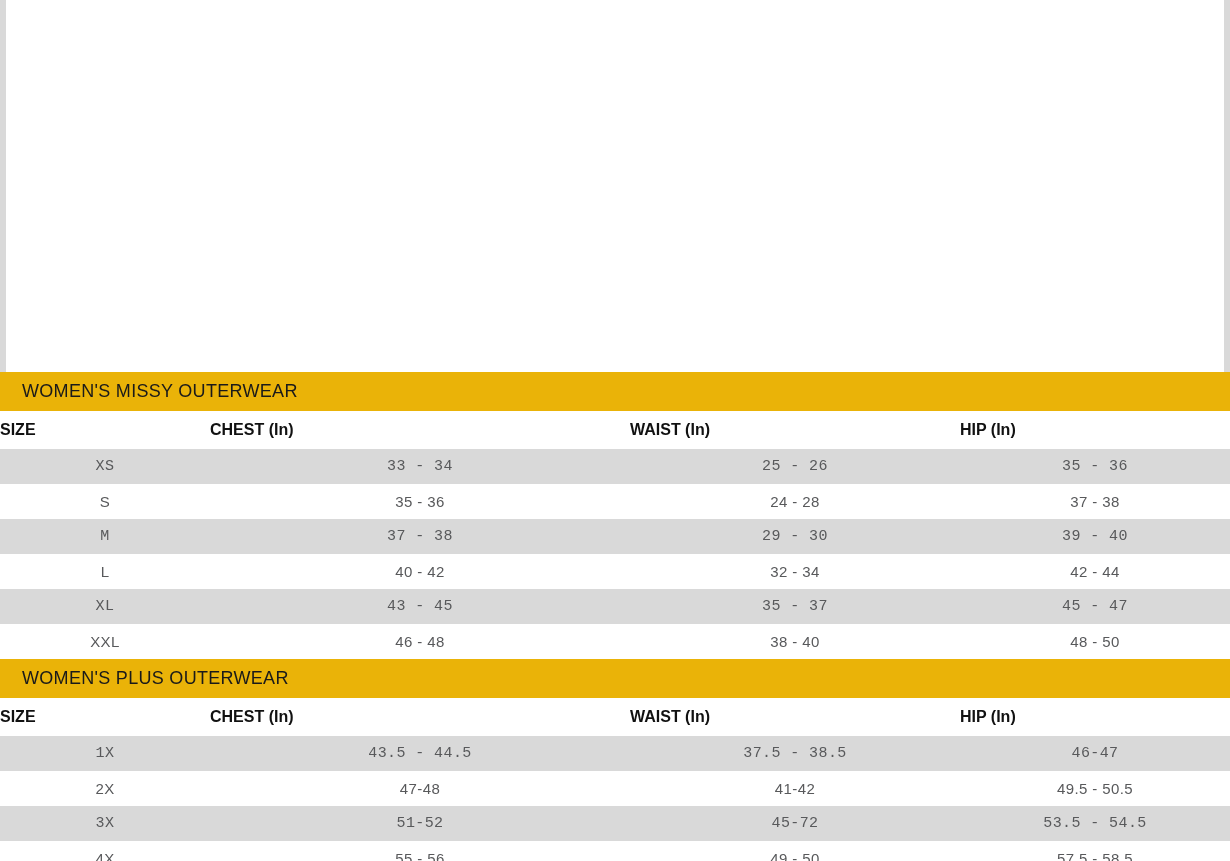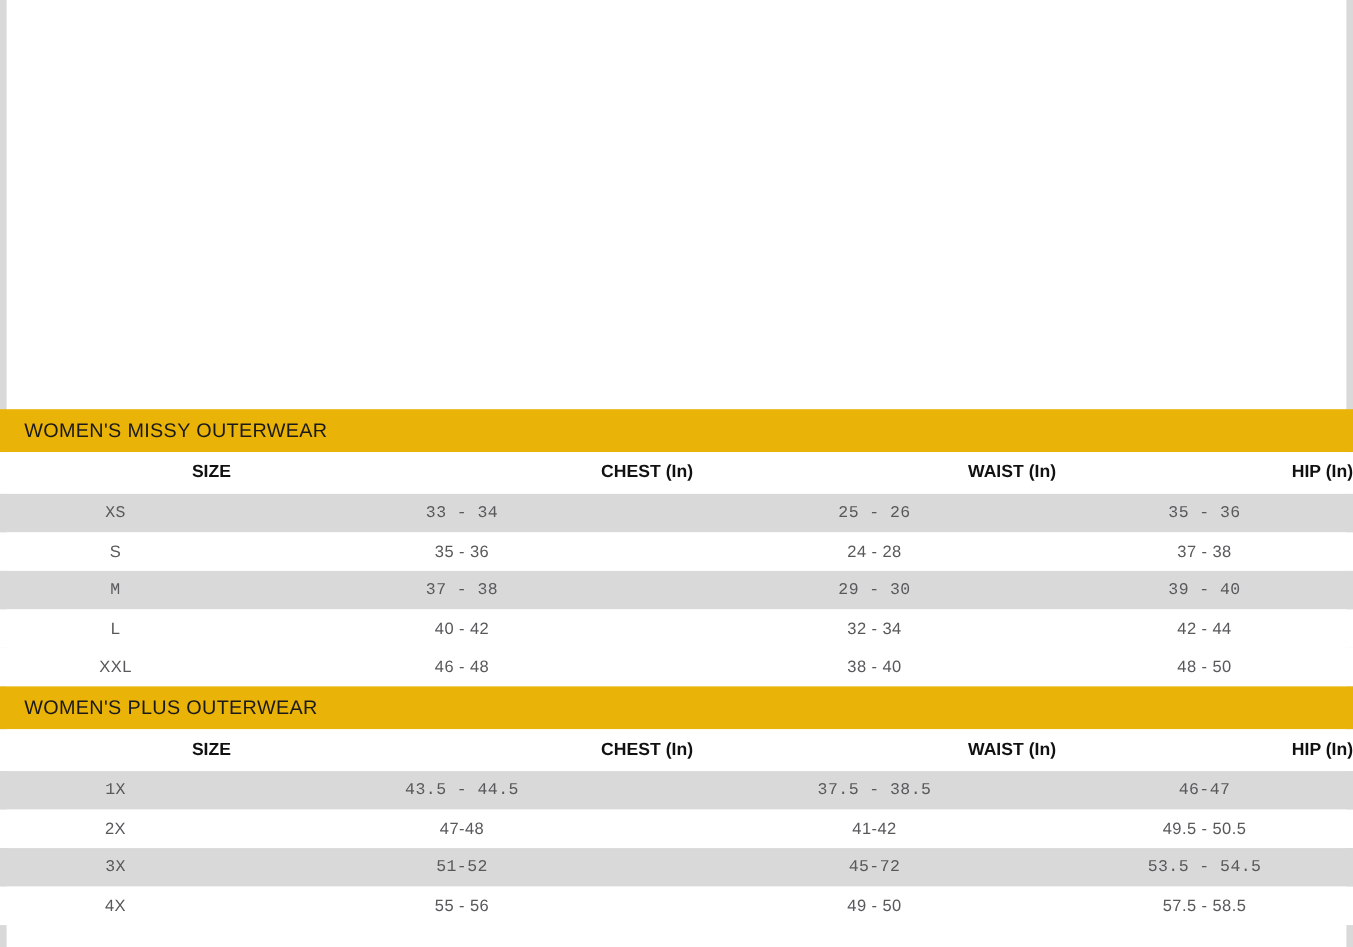--- a/index.html
+++ b/index.html
@@ -56,21 +56,21 @@
     letter-spacing: 0.3px;
     padding: 9px 0 9px 22px;
     height: 20px;
   }
 
   tr.header-row td {
     background: #ffffff;
     color: #111111;
     font-size: 16px;
     font-weight: bold;
-    text-align: right;
+    text-align: left;
     padding: 10px 0;
   }
 
   tr.data-row td {
     font-size: 15px;
     color: #58595b;
     text-align: center;
     padding: 9px 0;
     letter-spacing: 0.4px;
   }
@@ -134,20 +134,26 @@
           <td>37 - 38</td>
           <td>29 - 30</td>
           <td>39 - 40</td>
         </tr>
         <tr class="data-row plain">
           <td>L</td>
           <td>40 - 42</td>
           <td>32 - 34</td>
           <td>42 - 44</td>
         </tr>
+        <tr class="data-row shade">
+          <td>XL</td>
+          <td>43 - 45</td>
+          <td>35 - 37</td>
+          <td>45 - 47</td>
+        </tr>
         <tr class="data-row plain">
           <td>XXL</td>
           <td>46 - 48</td>
           <td>38 - 40</td>
           <td>48 - 50</td>
         </tr>
       </tbody>
     </table>
 
     <table class="size-table">

